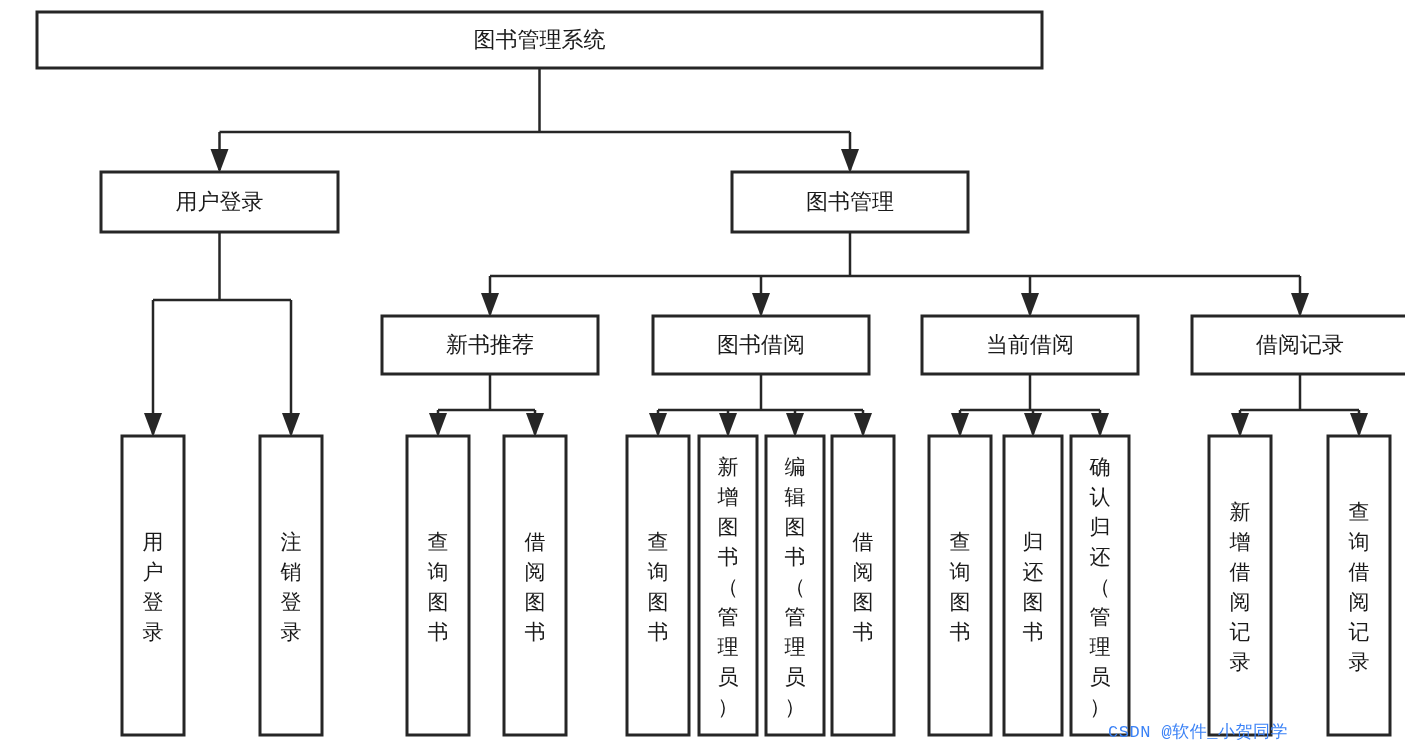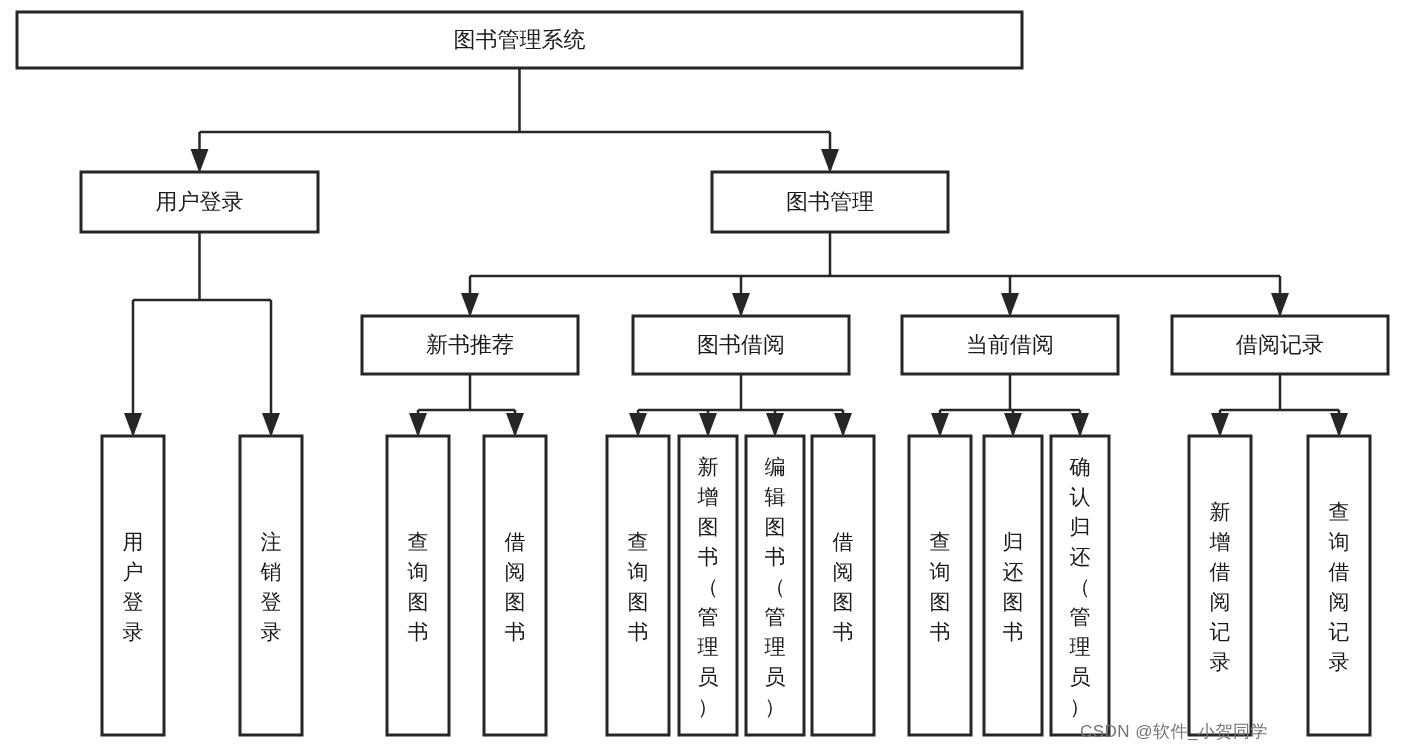--- a/index.html
+++ b/index.html
@@ -11,20 +11,21 @@
     width: 1405px;
     height: 747px;
     font-family: "Liberation Sans", "DejaVu Sans", sans-serif;
     overflow: hidden;
     position: relative;
   }
   #diagram-root {
     position: relative;
     width: 1276px;
     height: 747px;
+    margin-left: 20px;
   }
   svg.diagram-canvas {
     position: absolute;
     top: 0; left: 0;
     width: 1405px;
     height: 747px;
   }
   .node-box {
     fill: #ffffff;
     stroke: #262626;
@@ -49,23 +50,23 @@
   .node-label-v {
     font-family: "Liberation Sans", "DejaVu Sans", sans-serif;
     font-size: 21px;
     fill: #1a1a1a;
     text-anchor: middle;
   }
   .watermark {
     position: absolute;
     right: 8px;
     bottom: 4px;
-    font-family: Liberation Sans, sans-serif;
+    font-family: Liberation Mono, monospace;
     font-size: 17px;
-    color: #737373;
+    color: #3b82f6;
     letter-spacing: 0.5px;
     white-space: nowrap;
   }
 </style>
 </head>
 <body>
 
 <div id="diagram-root">
   <svg class="diagram-canvas" id="diagram-svg" viewBox="0 0 1405 747" xmlns="http://www.w3.org/2000/svg">
       <g>

